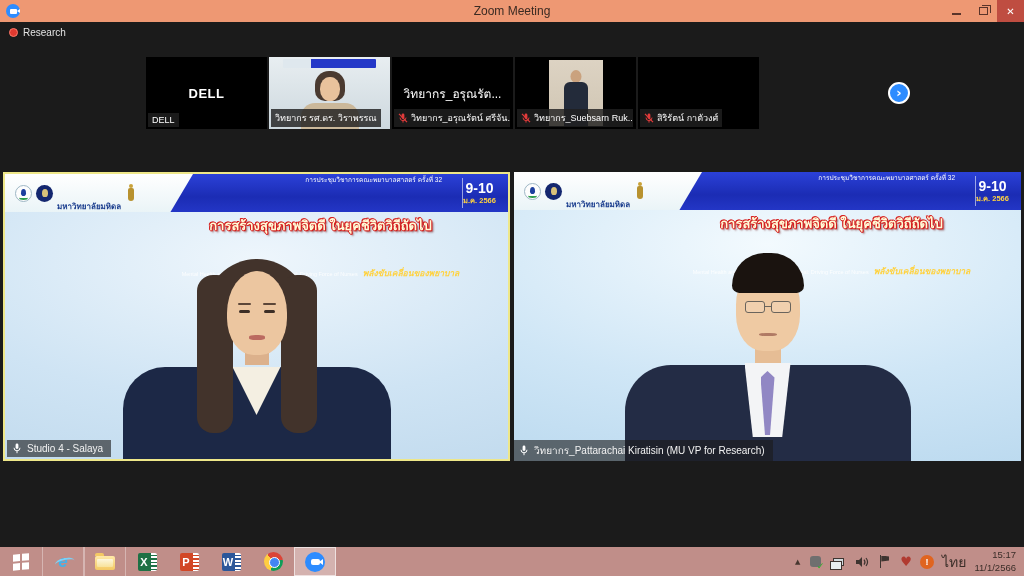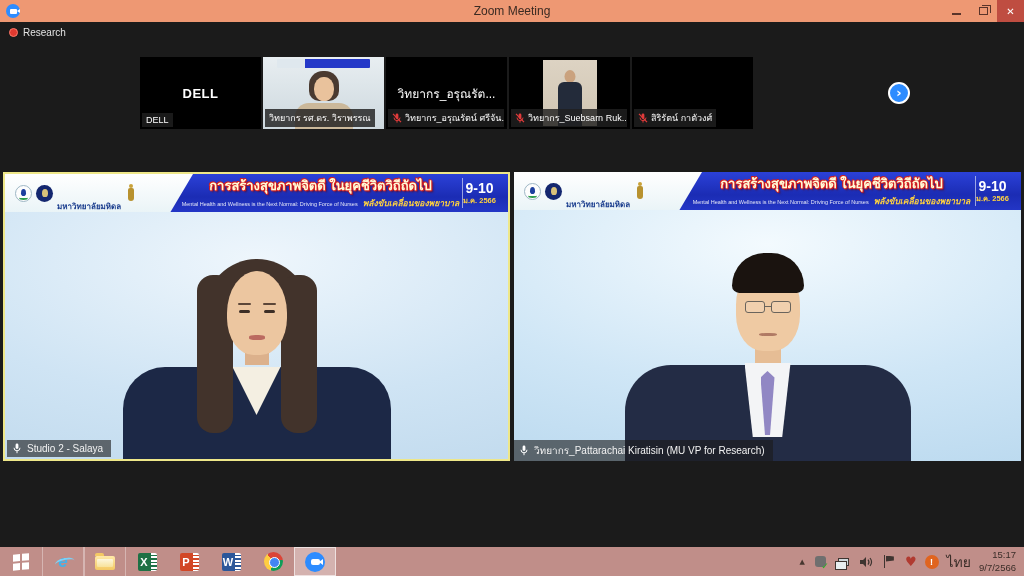--- a/index.html
+++ b/index.html
@@ -27,21 +27,21 @@
   .tb-btn.restore span.box:before { content:""; position:absolute; left:2px; top:-3px; width:8px; height:7px;
     border:1px solid #5a342a; border-left:none; border-bottom:none; }
   .tb-btn.close { background:#bf4d41; color:#fff; font-size:10px; }
 
   
   .recording { position:absolute; top:27px; left:9px; display:flex; align-items:center; gap:5px; }
   .rec-dot { width:9px; height:9px; border-radius:50%; background:#e03a30; border:1px solid #ff7a6a; }
   .rec-label { font-size:10px; color:#e3e3e3; }
 
   
-  .filmstrip { position:absolute; top:57px; left:140px; display:flex; }
+  .filmstrip { position:absolute; top:57px; left:146px; display:flex; }
   .thumb { position:relative; width:121px; height:72px; background:#000; margin-right:2px; overflow:hidden; }
   .thumb-center { position:absolute; inset:0; display:flex; align-items:center; justify-content:center;
     color:#fff; font-size:12px; }
   .thumb-center.dell { font-size:13px; font-weight:bold; letter-spacing:0.5px; }
   .thumb-label { position:absolute; left:2px; bottom:2px; max-width:116px; display:flex; align-items:center; gap:3px;
     background:rgba(32,32,32,0.82); color:#fff; font-size:9px; padding:2px 4px; white-space:nowrap; overflow:hidden; }
   .thumb-video { background:linear-gradient(180deg,#e8eef1,#cdd8de); }
   .mini-banner { position:absolute; top:2px; left:14px; right:14px; height:9px;
     background:linear-gradient(90deg,#dfe8ee 0 30%,#2438c8 30%); border-radius:1px; }
   .mini-person { position:absolute; left:50%; transform:translateX(-50%); top:14px; width:70px; height:58px; }
@@ -82,21 +82,21 @@
   .emblem1:before { content:""; position:absolute; left:5px; top:3px; width:5px; height:7px; background:#1d3f9e; border-radius:50% 50% 50% 50%/60% 60% 40% 40%; }
   .emblem1:after { content:""; position:absolute; left:3px; bottom:1px; width:9px; height:3px; border-bottom:2px solid #2f9e4f; border-radius:50%; }
   .emblem2 { width:17px; height:17px; border-radius:50%; background:#14276f; position:relative; flex:none;}
   .emblem2:before { content:""; position:absolute; left:5.5px; top:4px; width:6px; height:8px; background:#d9c27a; border-radius:50% 50% 45% 45%; }
   .org { line-height:1.1; white-space:nowrap; }
   .org .u { font-size:8px; font-weight:bold; color:#173a8c;margin-top:36px; }
   .org .f { font-size:6px; color:#c07818; }
   .statue { flex:none; width:7px; height:18px; position:relative; margin-left:2px; }
   .statue:before { content:""; position:absolute; left:1.5px; top:0; width:4px; height:4px; border-radius:50%; background:#c9a23a; }
   .statue:after { content:""; position:absolute; left:0.5px; top:4px; width:6px; height:13px; border-radius:2px 2px 3px 3px; background:#b8922f; }
-  .banner-main { flex:1; display:flex; flex-direction:column; justify-content:flex-end; padding:1px 4px 2px 2px; min-width:0; }
+  .banner-main { flex:1; display:flex; flex-direction:column; justify-content:space-between; padding:1px 4px 2px 2px; min-width:0;gap:30px; }
   .conf-line { font-size:6.5px; color:#fff; text-align:right; padding-right:4px; white-space:nowrap; }
   .banner-title { font-size:13px; font-weight:bold; text-align:center; white-space:nowrap; color:#fffbd8;
     text-shadow:1px 0 #d51f1f,-1px 0 #d51f1f,0 1px #d51f1f,0 -1px #d51f1f,1px 1px #d51f1f,-1px -1px #d51f1f,2px 2px 2px rgba(100,0,0,0.65); }
   .subtitle-row { display:flex; align-items:baseline; justify-content:center; gap:5px; white-space:nowrap; }
   .sub-en { font-size:5.5px; color:rgba(255,255,255,0.88); }
   .sub-th { font-size:8.5px; font-weight:bold; font-style:italic; color:#ffd23f; }
   .date-box { flex:none; width:34px; border-left:1px solid rgba(255,255,255,0.55); margin:4px 12px;
     display:flex; flex-direction:column; align-items:center; justify-content:center; line-height:1.1; }
   .date-top { font-size:14px; font-weight:bold; color:#fff; }
   .date-bottom { font-size:7.5px; font-weight:bold; color:#ffd23f; }
@@ -321,21 +321,21 @@
         <span class="w-lips"></span>
       </div>
     </div>
 
     <div class="nametag">
       <svg class="mic" width="10" height="11" viewBox="0 0 10 11">
         <rect x="3.6" y="0.5" width="2.8" height="5.4" rx="1.4" fill="#ffffff"></rect>
         <path d="M2 4.8 a3 3 0 0 0 6 0" fill="none" stroke="#ffffff" stroke-width="1"></path>
         <line x1="5" y1="8" x2="5" y2="10.2" stroke="#ffffff" stroke-width="1"></line>
       </svg>
-      <span>Studio 2 - Salaya</span>
+      <span>Studio 4 - Salaya</span>
     </div>
   </div>
 
   <div class="video right">
     <div class="banner">
       <div class="banner-left">
         <span class="emblem1"></span>
         <span class="emblem2"></span>
         <span class="org">
           <div class="u">มหาวิทยาลัยมหิดล</div>
@@ -440,18 +440,18 @@
         </svg>
       </span>
       <span class="tray-ico">
           <span class="flag-pole"></span>
         </span>
       <span class="heart glyph">♥</span>
       <span class="warn">!</span>
       <span class="lang">ไทย</span>
       <span class="clock">
         <div>15:17</div>
-        <div>9/7/2566</div>
+        <div>11/1/2566</div>
       </span>
     </div>
   </div>
 
 </div>
 
 </body></html>

